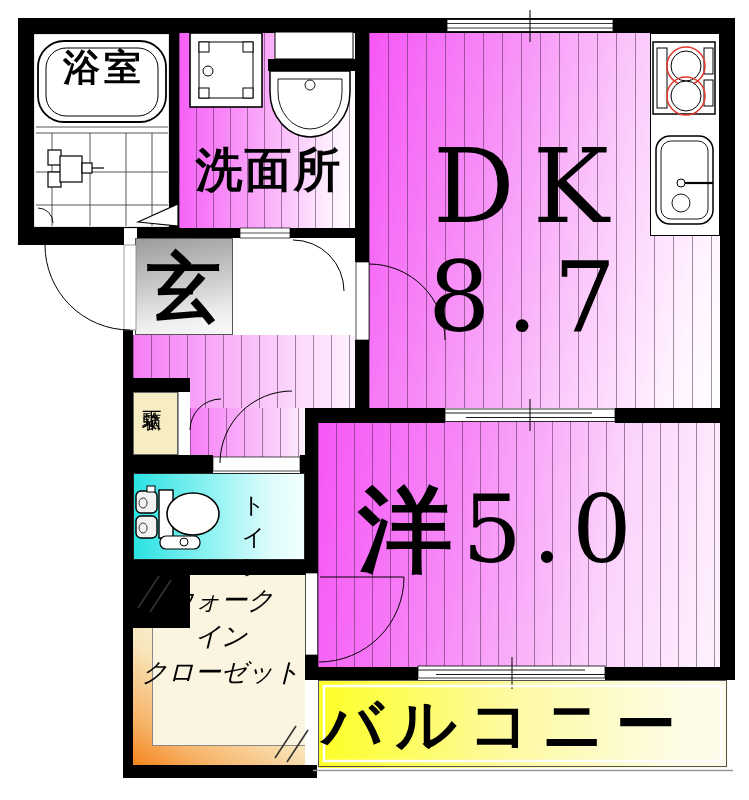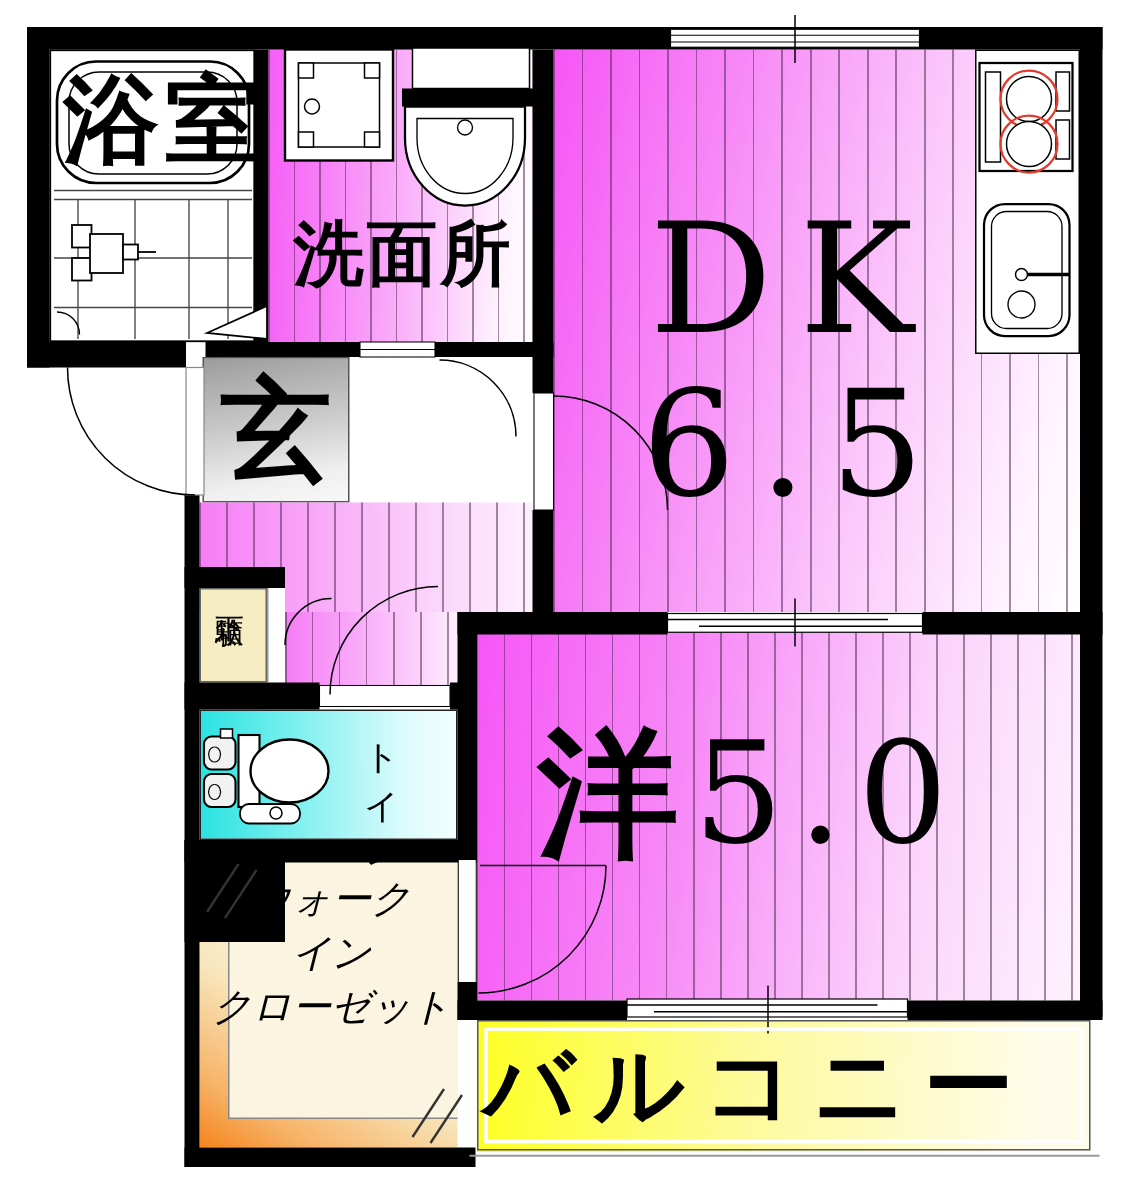--- a/index.html
+++ b/index.html
@@ -187,27 +187,27 @@
         <line x1="287" y1="762" x2="308" y2="730"></line>
     </g>
 
     <g fill="none">
       <rect x="318.5" y="680.5" width="408" height="86" stroke="#555" stroke-width="1"></rect>
       <rect x="324" y="686" width="397" height="75" stroke="#fff" stroke-width="2.5"></rect>
       <line x1="313" y1="770.5" x2="733" y2="770.5" stroke="#999" stroke-width="1.4"></line>
     </g>
   </svg>
 
-  <div class="label" style="left:40px;top:49px;width:140px;font-size:64px;font-weight:bold;letter-spacing:4px;text-align:center;">浴室</div>
+  <div class="label" style="left:40px;top:49px;width:128px;font-size:37px;font-weight:bold;letter-spacing:4px;text-align:center;">浴室</div>
   <div class="label" style="left:183px;top:146px;width:172px;font-size:47px;font-weight:bold;letter-spacing:2px;text-align:center;">洗面所</div>
   <div class="label ctr" style="left:135px;top:238px;width:98px;height:97px;font-size:74px;font-weight:bold;">玄</div>
   <div class="label vtext" style="left:143px;top:396px;height:58px;font-size:19px;letter-spacing:1px;">下駄箱</div>
   <div class="label vtext" style="left:242px;top:479px;height:88px;font-size:23px;letter-spacing:6px;">トイレ</div>
   <div class="label" style="left:380px;top:136px;width:300px;font-size:102px;letter-spacing:18px;text-align:center;">DK</div>
-  <div class="label" style="left:380px;top:248px;width:300px;font-size:98px;letter-spacing:16px;text-align:center;">6.5</div>
+  <div class="label" style="left:380px;top:248px;width:300px;font-size:98px;letter-spacing:16px;text-align:center;">8.7</div>
   <div class="label" style="left:318px;top:482px;width:364px;font-size:94px;text-align:center;letter-spacing:10px;">
     <span style="font-weight:bold;">洋</span><span>5.0</span>
   </div>
   <div class="label" style="left:137px;top:582px;width:168px;font-size:26px;line-height:36px;text-align:center;white-space:normal;font-style:italic;">
     <div>ウォーク</div>
     <div>イン</div>
     <div>クローゼット</div>
   </div>
   <div class="label" style="left:322px;top:694px;width:340px;font-size:60px;font-weight:bold;letter-spacing:12px;text-align:center;">バルコニー</div>
 

